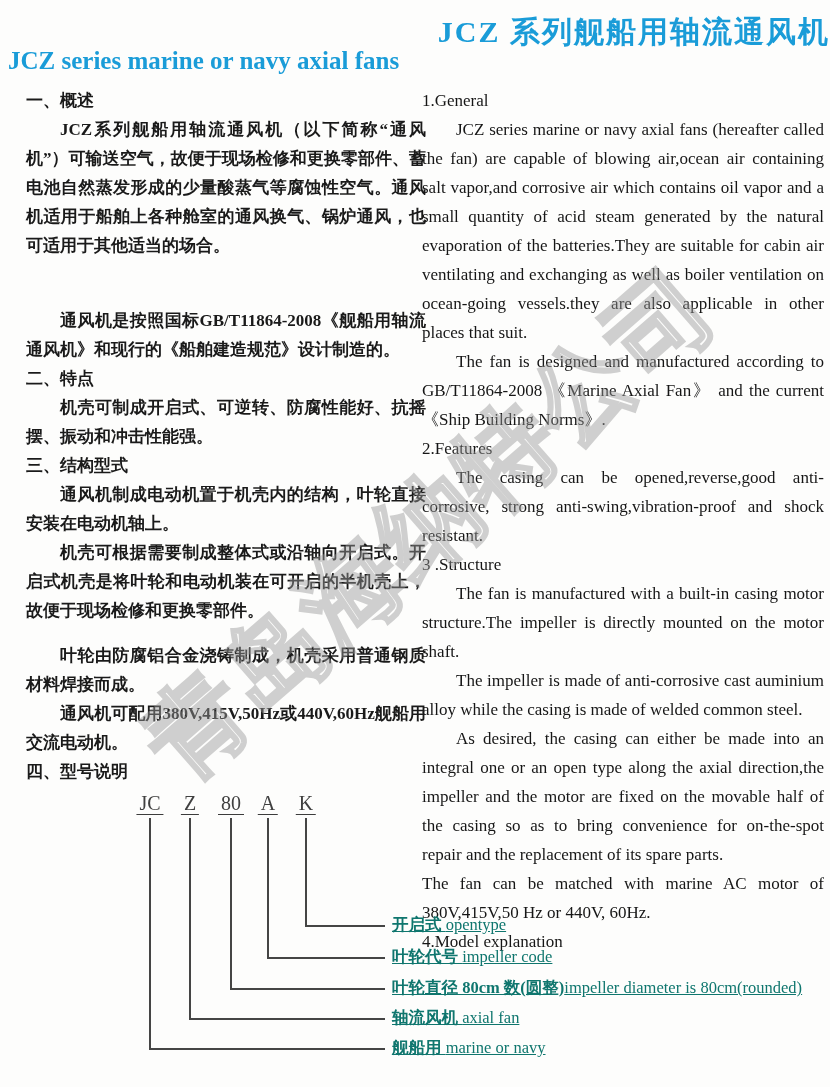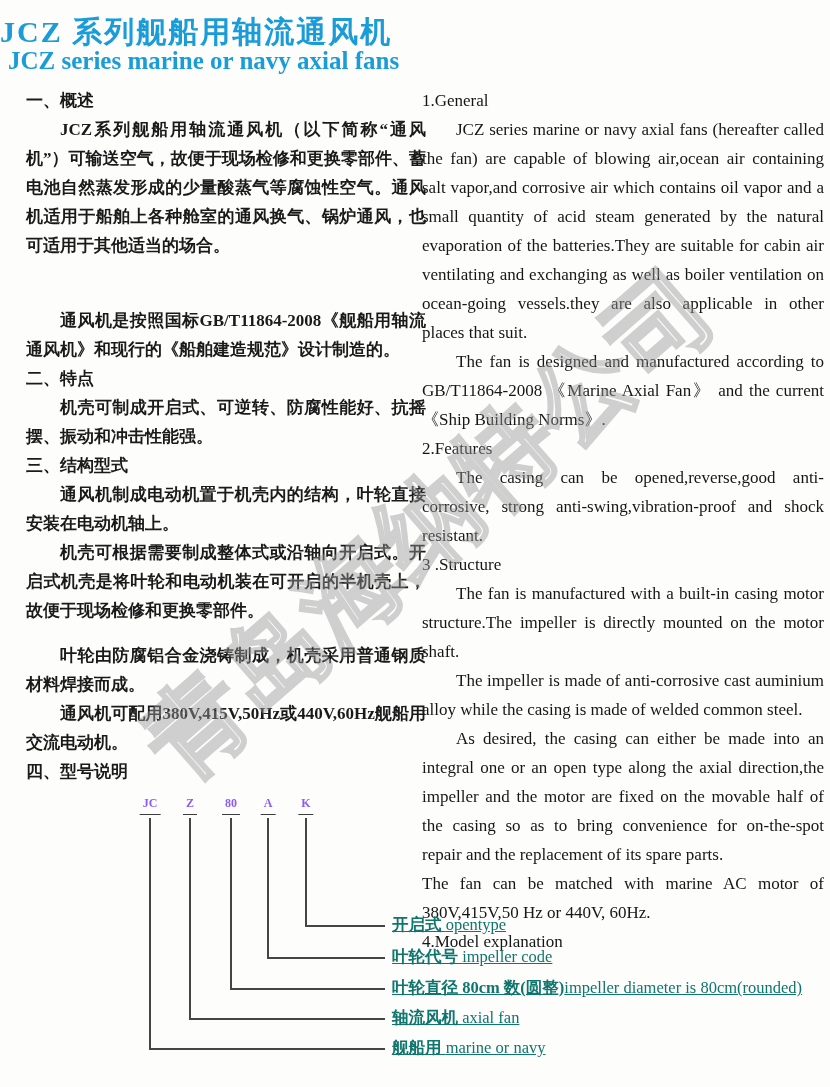--- a/index.html
+++ b/index.html
@@ -3,21 +3,21 @@
 <meta charset="utf-8">
 <style>
   html,body{margin:0;padding:0;}
   body{
     width:830px;height:1087px;position:relative;overflow:hidden;
     background:#fdfdfc;color:#1e1e1e;
     font-family:"Liberation Serif","DejaVu Serif",serif;
   }
   .page{position:absolute;inset:0;}
   .title-zh{
-    position:absolute;top:12px;left:0;width:100%;text-align:left;
+    position:absolute;top:12px;left:0;width:100%;text-align:right;
     font-size:30px;font-weight:700;letter-spacing:2px;color:#1a9cd8;margin:0;
   }
   .title-en{
     position:absolute;top:47px;left:8px;width:100%;
     font-size:25px;font-weight:700;color:#1a9cd8;margin:0;
   }
   .col{
     position:absolute;top:86px;width:400px;
     font-size:17px;line-height:29px;text-align:justify;
   }
@@ -35,21 +35,21 @@
     transform:translate(-50%,-50%) rotate(-41deg);
     font-size:100px;font-weight:700;letter-spacing:2px;white-space:nowrap;
     color:transparent;-webkit-text-stroke:3px #999;opacity:.45;
     font-family:"Liberation Sans","DejaVu Sans",sans-serif;
     pointer-events:none;z-index:4;
   }
   
   .diagram{position:absolute;left:0;top:0;width:830px;height:1087px;z-index:2;}
   .code{
     position:absolute;transform:translateX(-50%);
-    font-size:12px;font-weight:700;color:#8b5cf6;
+    font-size:20px;font-weight:400;color:#404040;
     border-bottom:1.5px solid #3c3c3c;padding:0 3px 1px 3px;line-height:20px;
   }
   .vline{position:absolute;width:1.5px;background:#454545;}
   .hline{position:absolute;height:1.5px;background:#454545;}
   .dlabel{
     position:absolute;left:392px;white-space:nowrap;
     font-size:16.5px;line-height:22px;color:#0f766e;text-decoration:underline;
   }
   .dlabel .zh{font-weight:700;}
   .dlabel .en{font-weight:400;}

